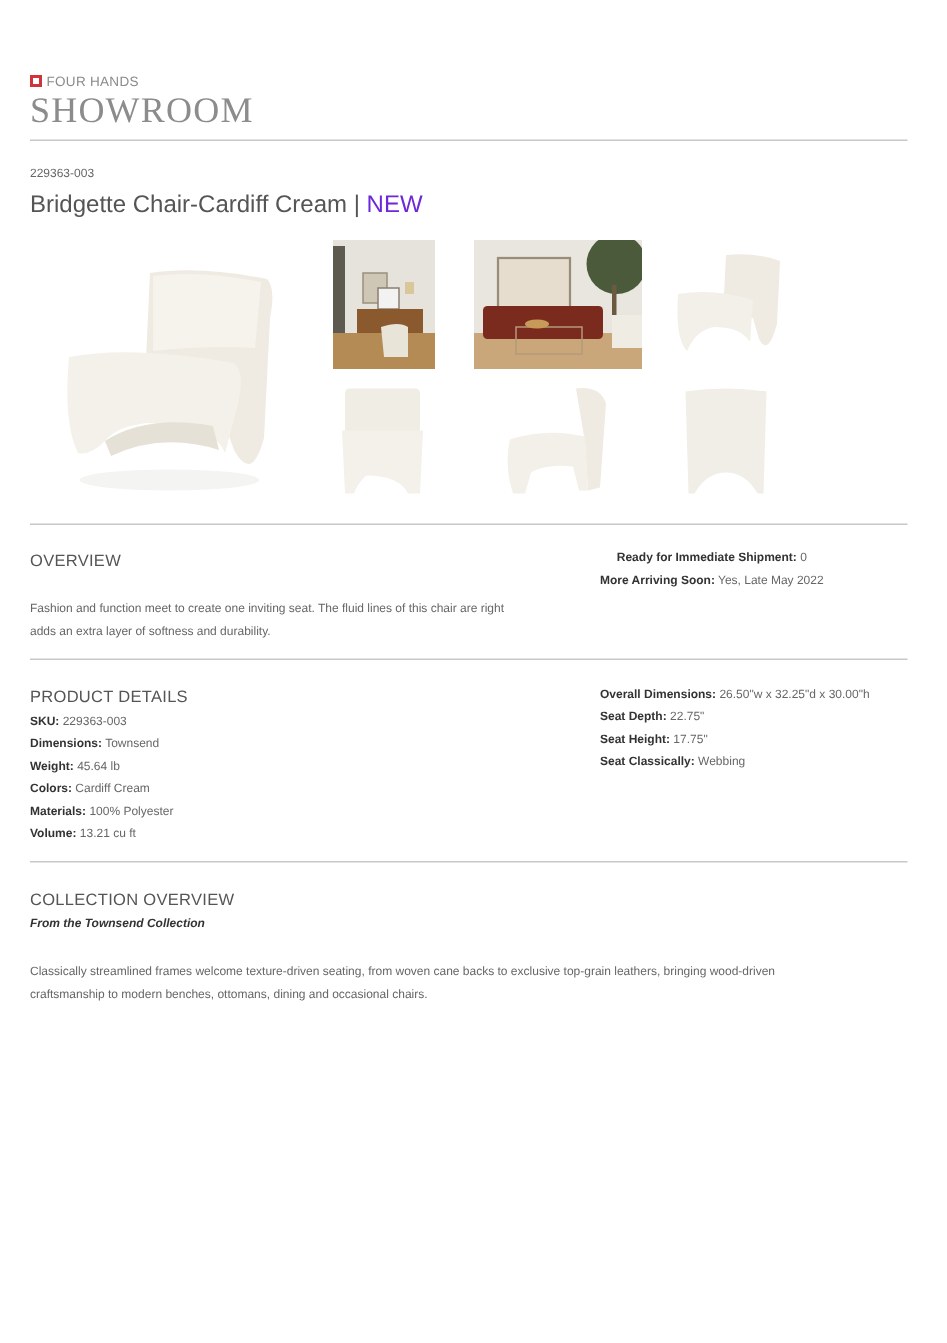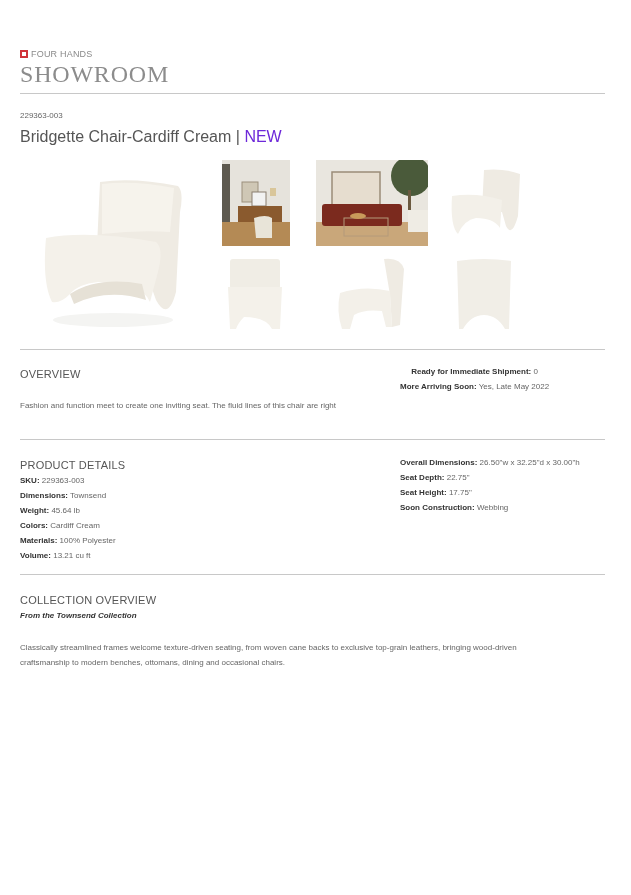--- a/index.html
+++ b/index.html
@@ -97,20 +97,21 @@
   <svg width="62" height="76" viewBox="0 0 62 76">
     <path d="M4 4 Q31 0 58 4 L56 72 L52 72 Q44 58 31 58 Q18 58 10 72 L6 72 Z" fill="#f1eee7"></path>
   </svg>
 </div>
 
 <div class="abs rule" style="top:349px;"></div>
 
 <div class="abs section-h" style="left:20px;top:368px;">OVERVIEW</div>
 <div class="abs body-text" style="left:20px;top:382px;width:370px;margin-top:16px;">
   <div>Fashion and function meet to create one inviting seat. The fluid lines of this chair are right</div>
+  <div>adds an extra layer of softness and durability.</div>
 </div>
 <div class="abs" style="left:400px;top:364px;text-align:center;">
   <div class="spec"><b>Ready for Immediate Shipment:</b> <span>0</span></div>
   <div class="spec"><b>More Arriving Soon:</b> <span>Yes, Late May 2022</span></div>
 </div>
 
 <div class="abs rule" style="top:439px;"></div>
 
 <div class="abs section-h" style="left:20px;top:459px;">PRODUCT DETAILS</div>
 <div class="abs" style="left:20px;top:473px;">
@@ -118,21 +119,21 @@
   <div class="spec"><b>Dimensions:</b> <span>Townsend</span></div>
   <div class="spec"><b>Weight:</b> <span>45.64 lb</span></div>
   <div class="spec"><b>Colors:</b> <span>Cardiff Cream</span></div>
   <div class="spec"><b>Materials:</b> <span>100% Polyester</span></div>
   <div class="spec"><b>Volume:</b> <span>13.21 cu ft</span></div>
 </div>
 <div class="abs" style="left:400px;top:455px;">
   <div class="spec"><b>Overall Dimensions:</b> <span>26.50"w x 32.25"d x 30.00"h</span></div>
   <div class="spec"><b>Seat Depth:</b> <span>22.75"</span></div>
   <div class="spec"><b>Seat Height:</b> <span>17.75"</span></div>
-  <div class="spec"><b>Soon Construction:</b> <span>Webbing</span></div>
+  <div class="spec"><b>Seat Classically:</b> <span>Webbing</span></div>
 </div>
 
 <div class="abs rule" style="top:574px;"></div>
 
 <div class="abs section-h" style="left:20px;top:594px;">COLLECTION OVERVIEW</div>
 <div class="abs spec" style="left:20px;top:608px;font-style:italic;"><b>From the Townsend Collection</b></div>
 <div class="abs body-text" style="left:20px;top:640px;width:600px;">
   <div>Classically streamlined frames welcome texture-driven seating, from woven cane backs to exclusive top-grain leathers, bringing wood-driven</div>
   <div>craftsmanship to modern benches, ottomans, dining and occasional chairs.</div>
 </div>

